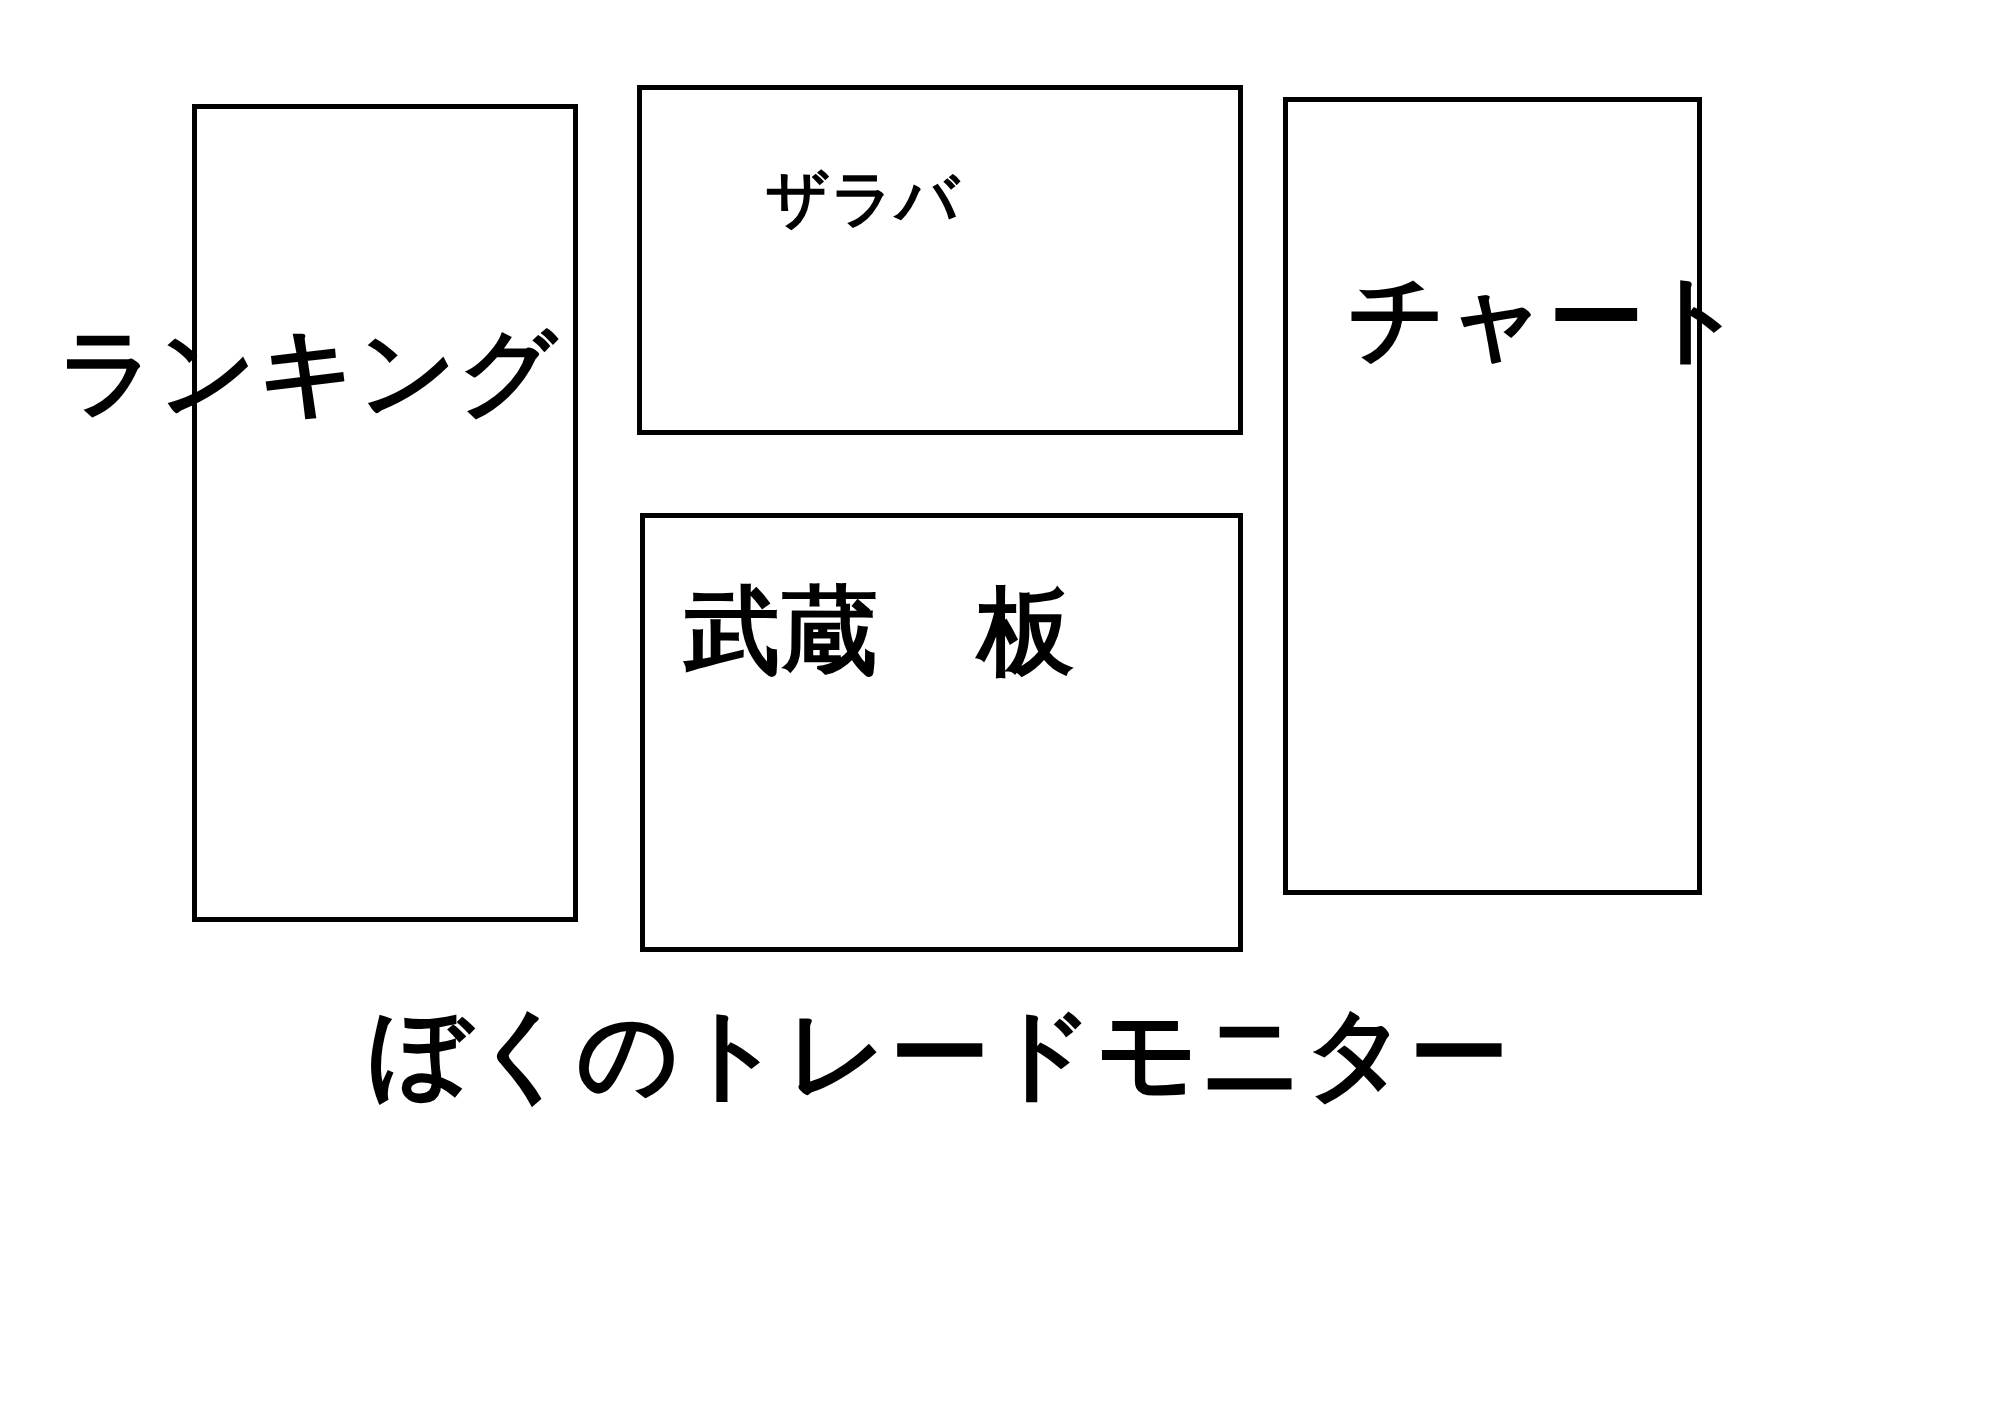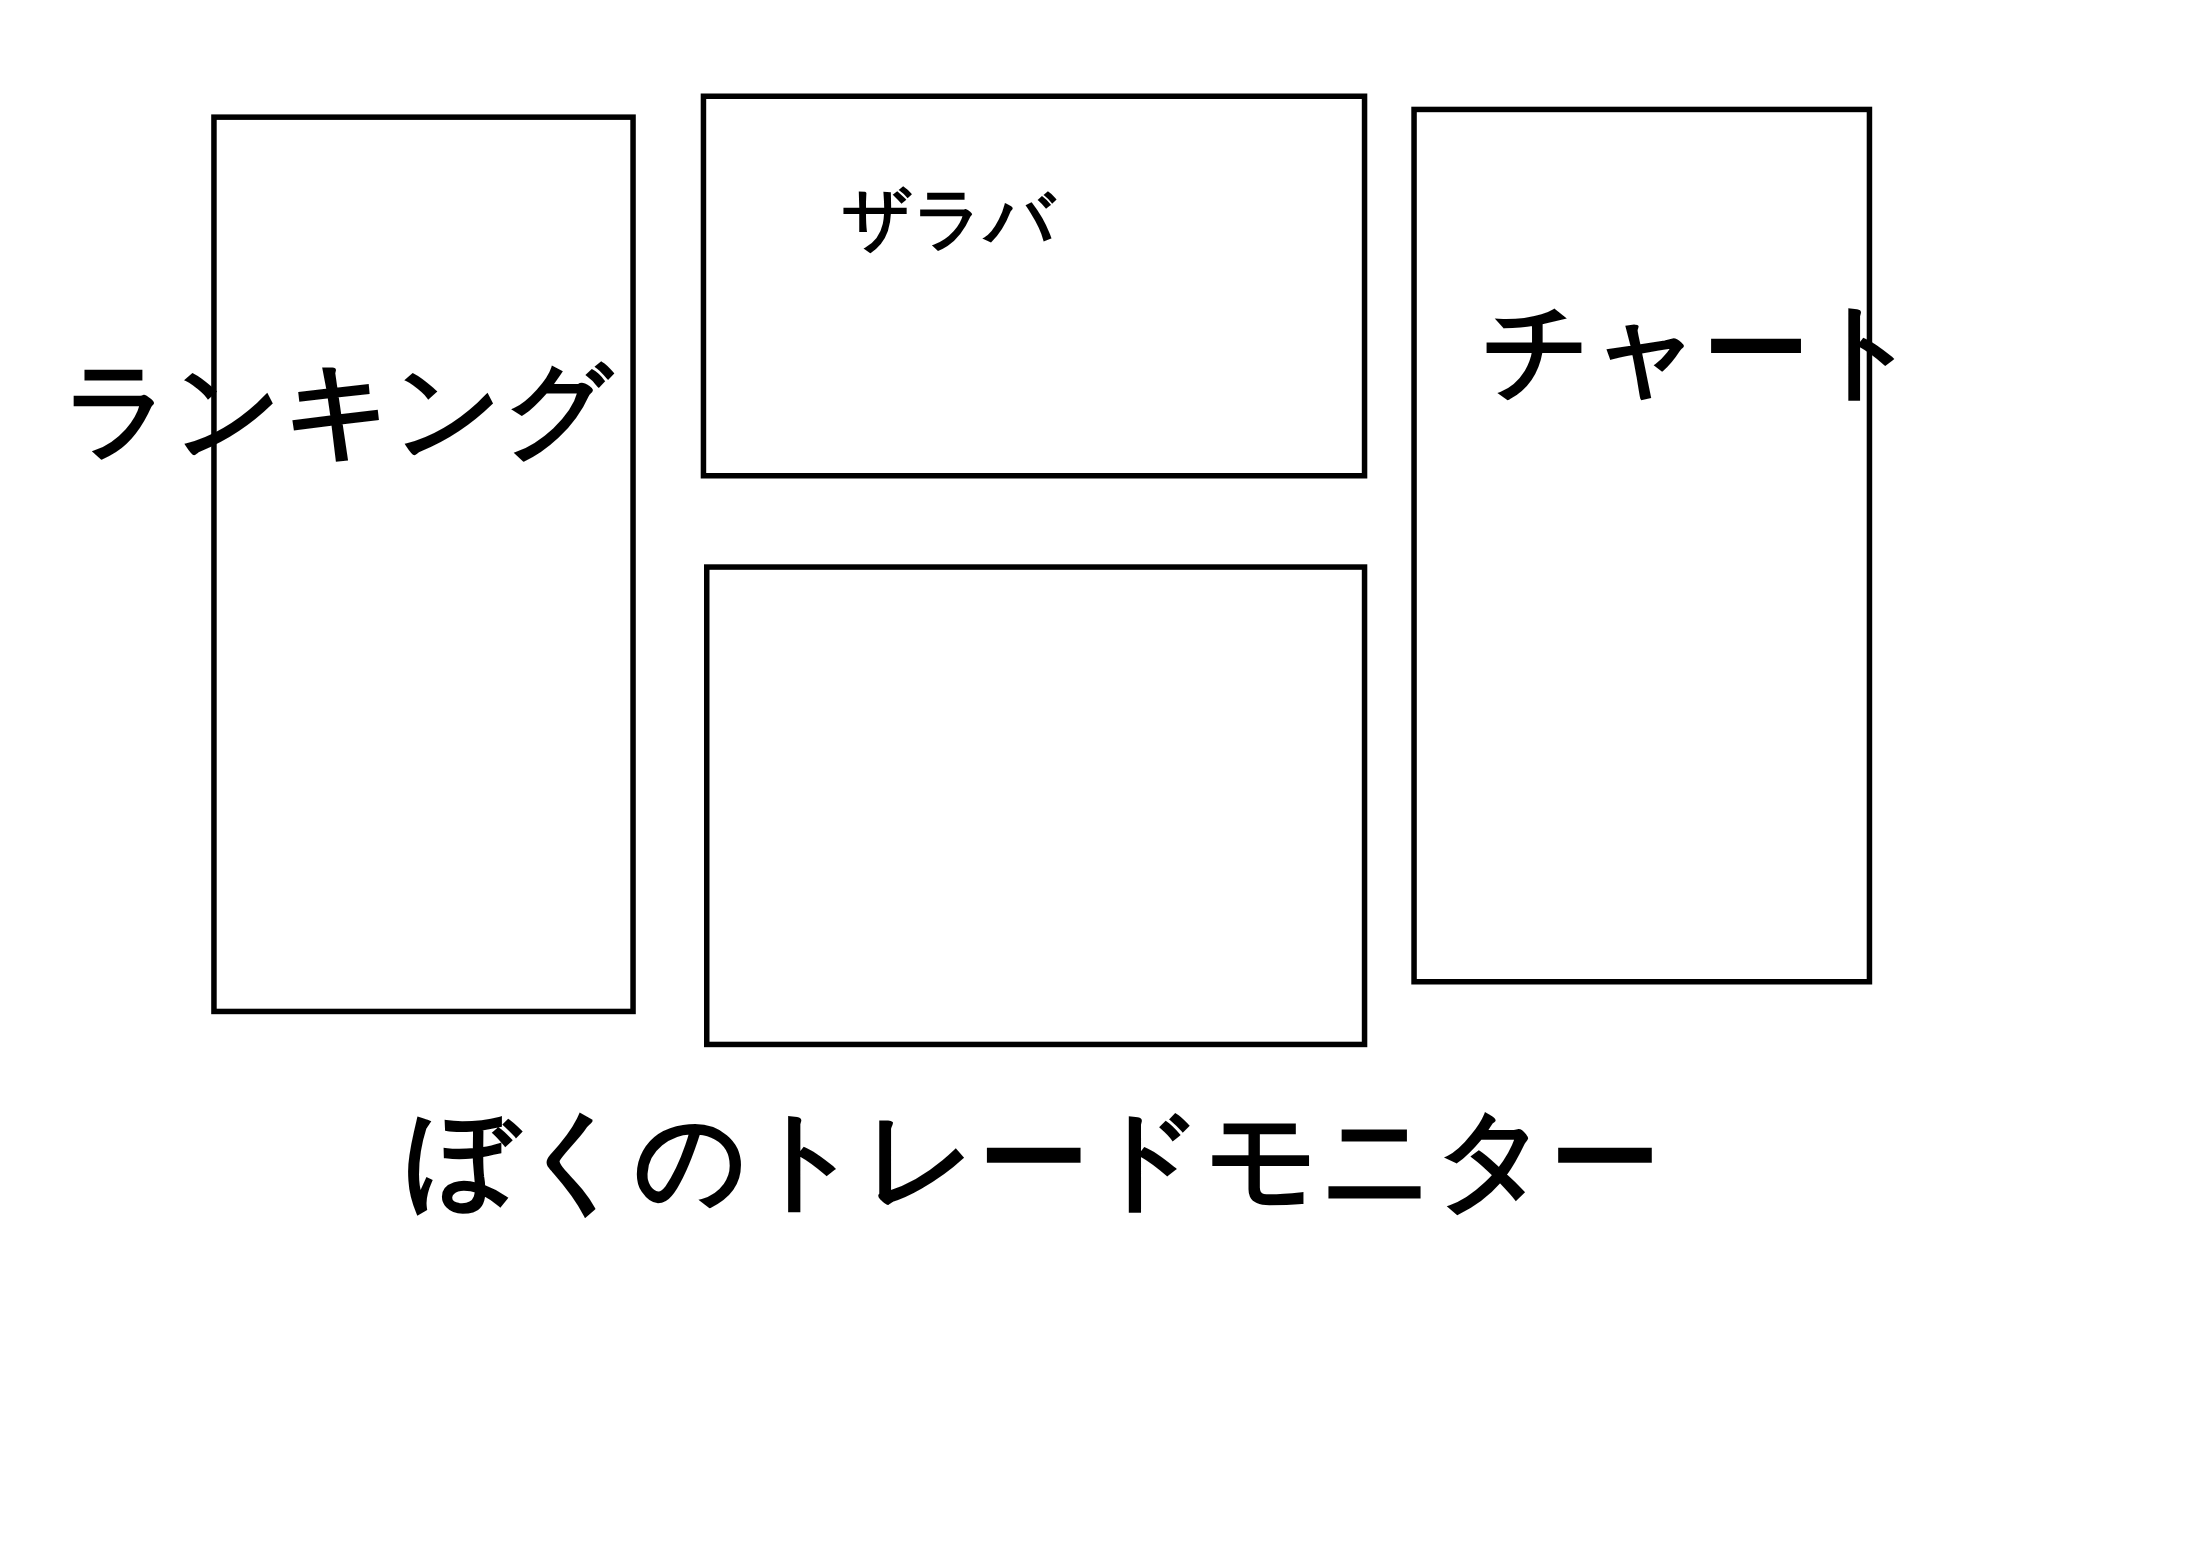--- a/index.html
+++ b/index.html
@@ -57,19 +57,20 @@
 
 <div id="canvas">
 
   <div class="panel" id="panel-chart"></div>
   <div class="label" id="label-chart">ランキング</div>
 
   <div class="panel" id="panel-zaraba"></div>
   <div class="label" id="label-zaraba">ザラバ</div>
 
   <div class="panel" id="panel-board"></div>
+  <div class="label" id="label-board">武蔵　板</div>
 
   <div class="panel" id="panel-ranking"></div>
   <div class="label" id="label-ranking">チャート</div>
 
   <div class="label" id="caption">ぼくのトレードモニター</div>
 
 </div>
 
 </body></html>

